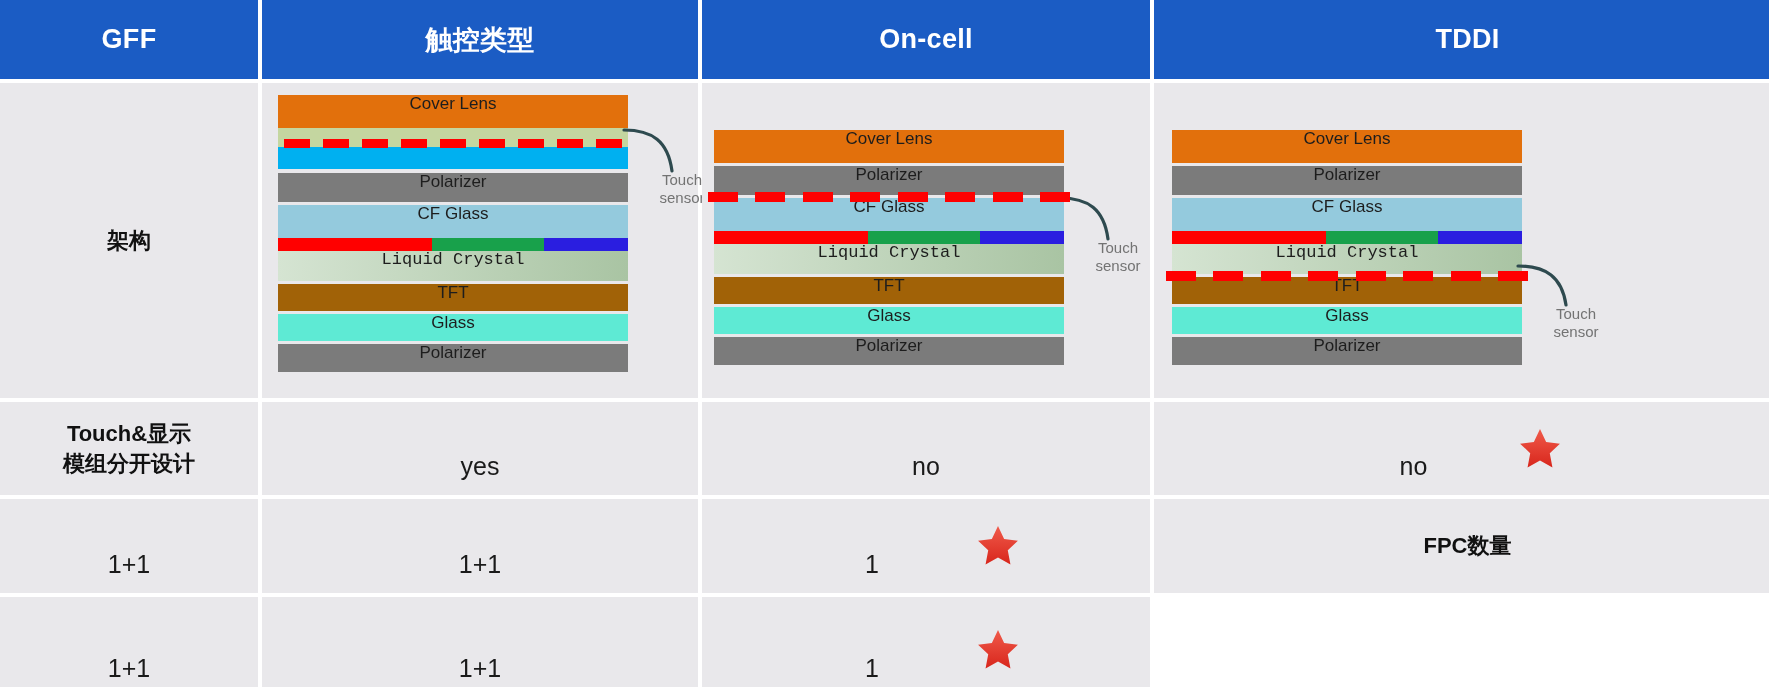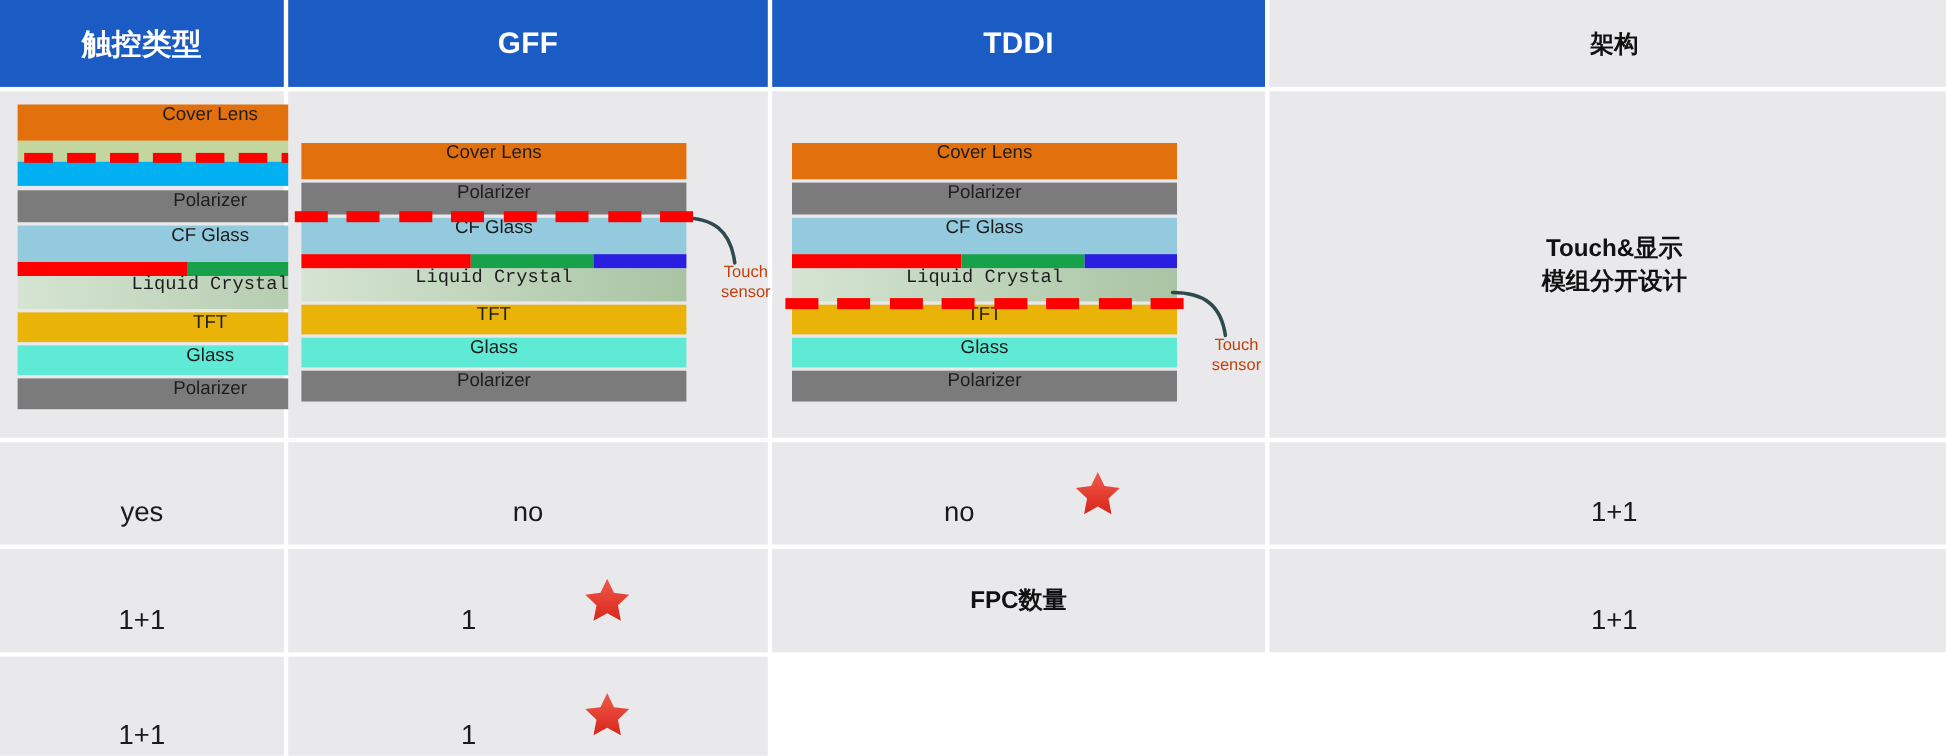--- a/index.html
+++ b/index.html
@@ -46,21 +46,21 @@
   .stack { position: absolute; }
   .layer {
     position: relative; width: 100%;
     display: flex; align-items: flex-start; justify-content: center;
     font-size: 17px; color: #1d1d1d; line-height: 1;
   }
   .l-cover   { background: #e2700c; height: 33px; }
   .l-pol     { background: #7b7b7b; height: 29px; }
   .l-cf      { background: #94cadd; height: 33px; }
   .l-lc      { background: linear-gradient(to right,#d5e4d2,#a9c4a3); height: 30px; font-family: Liberation Mono, monospace; }
-  .l-tft     { background: #eab308; height: 27px; }
+  .l-tft     { background: #a16207; height: 27px; }
   .l-glass   { background: #5eead4; height: 27px; }
   .l-pol2    { background: #7b7b7b; height: 28px; }
   .l-gap     { height: 4px; background: transparent; }
   .l-gap2    { height: 3px; background: transparent; }
 
   
   .l-film { background: #c4d6a0; height: 19px; }
   .l-oca  { background: #00b0f0; height: 22px; }
   .dashrow {
     position: absolute; left: 0; right: 0; height: 9px;
@@ -77,36 +77,39 @@
   
   .sensorline {
     position: absolute; left: 0; right: 0; height: 10px;
     display: flex; justify-content: space-between; align-items: center;
     z-index: 4;
   }
   .sensorline i { display: block; height: 10px; background: #ff0000; flex: 0 0 auto; }
 
   .callout { position: absolute; }
   .callout .txt {
-    font-size: 15px; color: #c2410c; line-height: 1.22; text-align: center;
+    font-size: 15px; color: #737373; line-height: 1.22; text-align: center;
     white-space: nowrap;
   }
   .leader { position: absolute; }
   .leader svg { display: block; overflow: visible; }
 </style>
 </head>
 <body>
 
 <div class="table">
 
+  <div class="cell hdr">
+    <span>GFF</span>
+  </div>
   <div class="cell hdr first">
     <span>触控类型</span>
   </div>
   <div class="cell hdr">
-    <span>GFF</span>
+    <span>On-cell</span>
   </div>
   <div class="cell hdr">
     <span>TDDI</span>
   </div>
 
   <div class="cell rowlabel">
     <span>架构</span>
   </div>
 
   <div class="cell">

